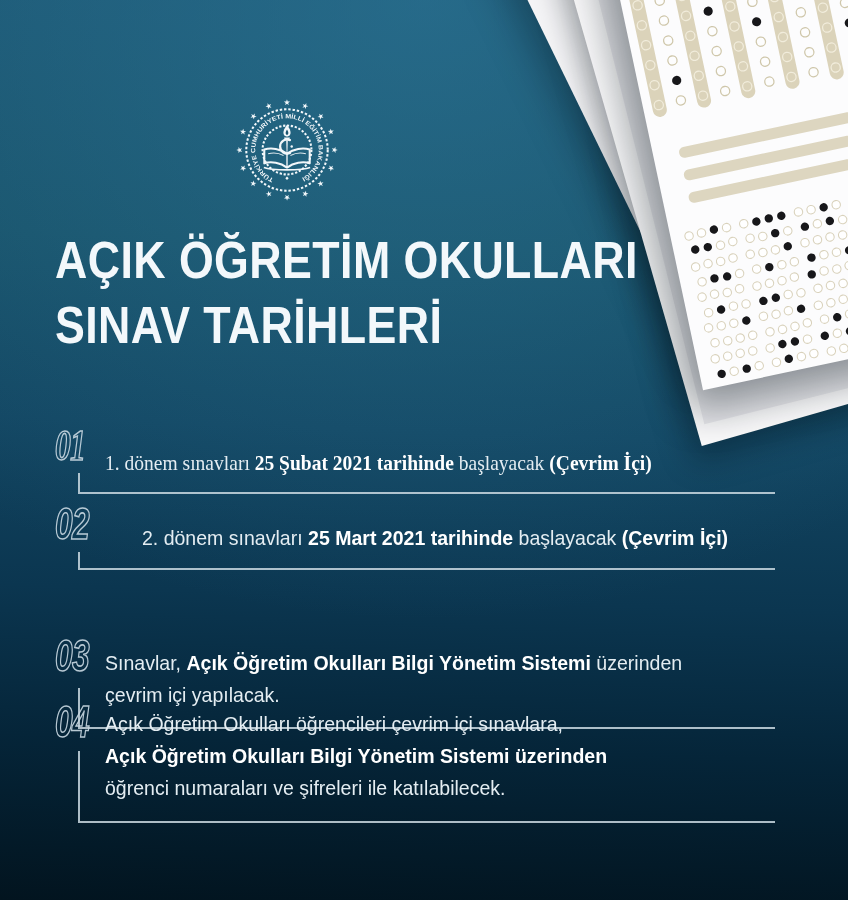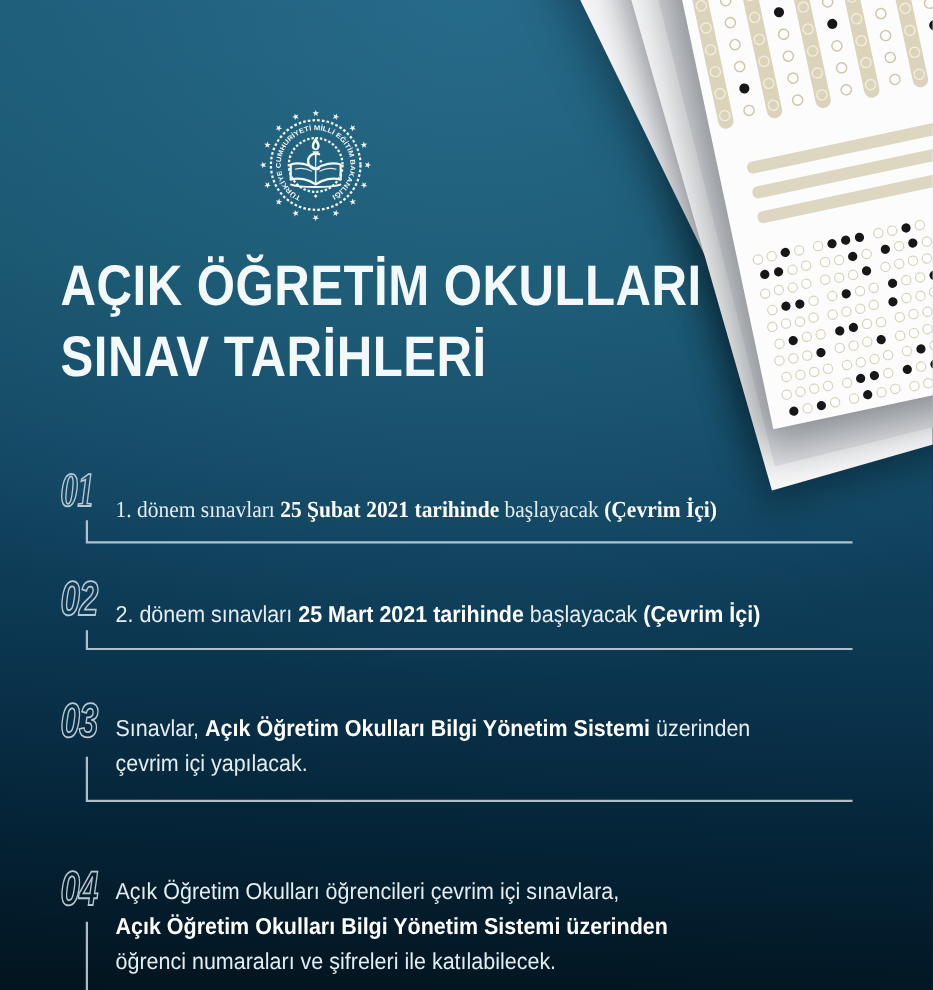--- a/index.html
+++ b/index.html
@@ -33,21 +33,21 @@
   
   .title{
     position:absolute;left:55px;top:228px;margin:0;
     color:#f3f8fb;font-size:52px;line-height:65px;font-weight:700;
     letter-spacing:.5px;transform:scaleX(.86);transform-origin:left top;
     text-transform:uppercase;white-space:nowrap;
   }
 
   
   .item{position:absolute;left:55px;right:73px;}
-  .item-1{top:430px;font-family:Liberation Serif, serif;} .item-2{top:529px;} .item-3{top:640px;} .item-4{top:793px;}
+  .item-1{top:430px;font-family:Liberation Serif, serif;} .item-2{top:508px;text-align:right;} .item-3{top:640px;} .item-4{top:706px;}
 
   .num{
     position:absolute;left:0;top:-6px;
     font-size:44px;line-height:44px;font-weight:700;font-style:italic;
     letter-spacing:-1px;color:transparent;
     -webkit-text-stroke:1.6px rgba(199,214,224,.92);
     transform:scaleX(.72);transform-origin:left top;
   }
   .text{
     margin-left:50px;color:#e4edf2;font-size:21px;line-height:32px;

